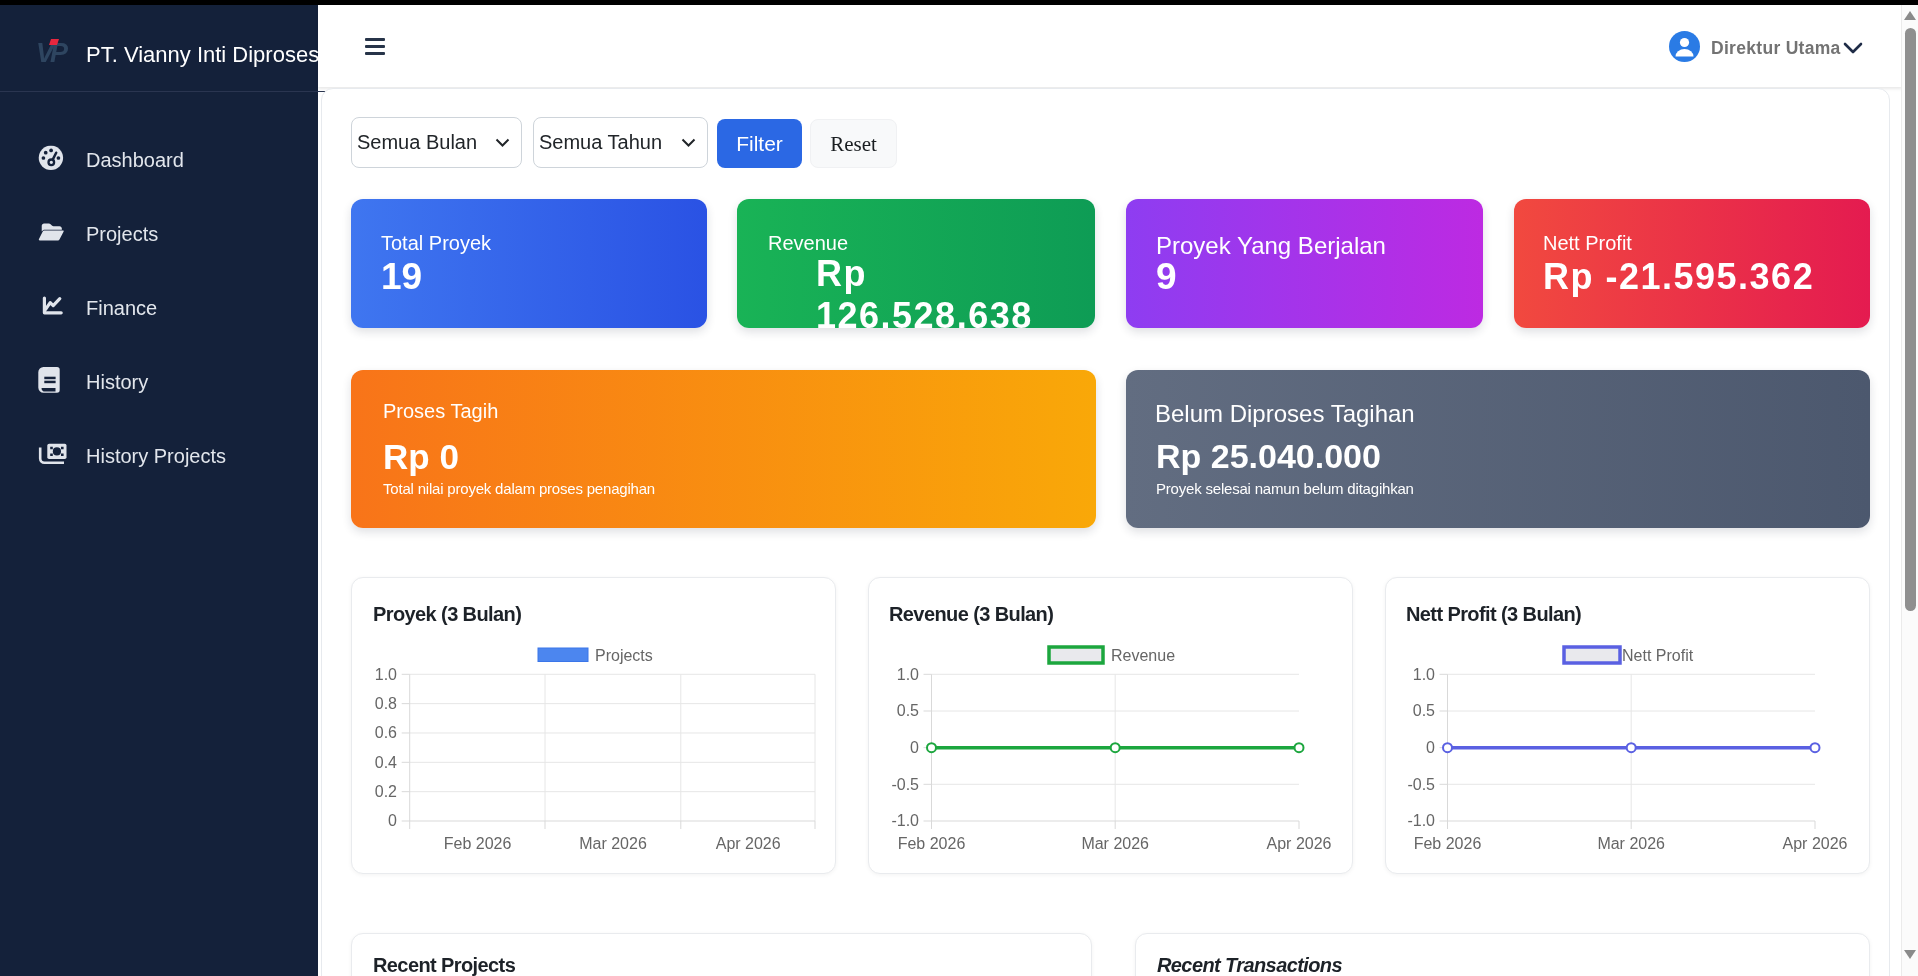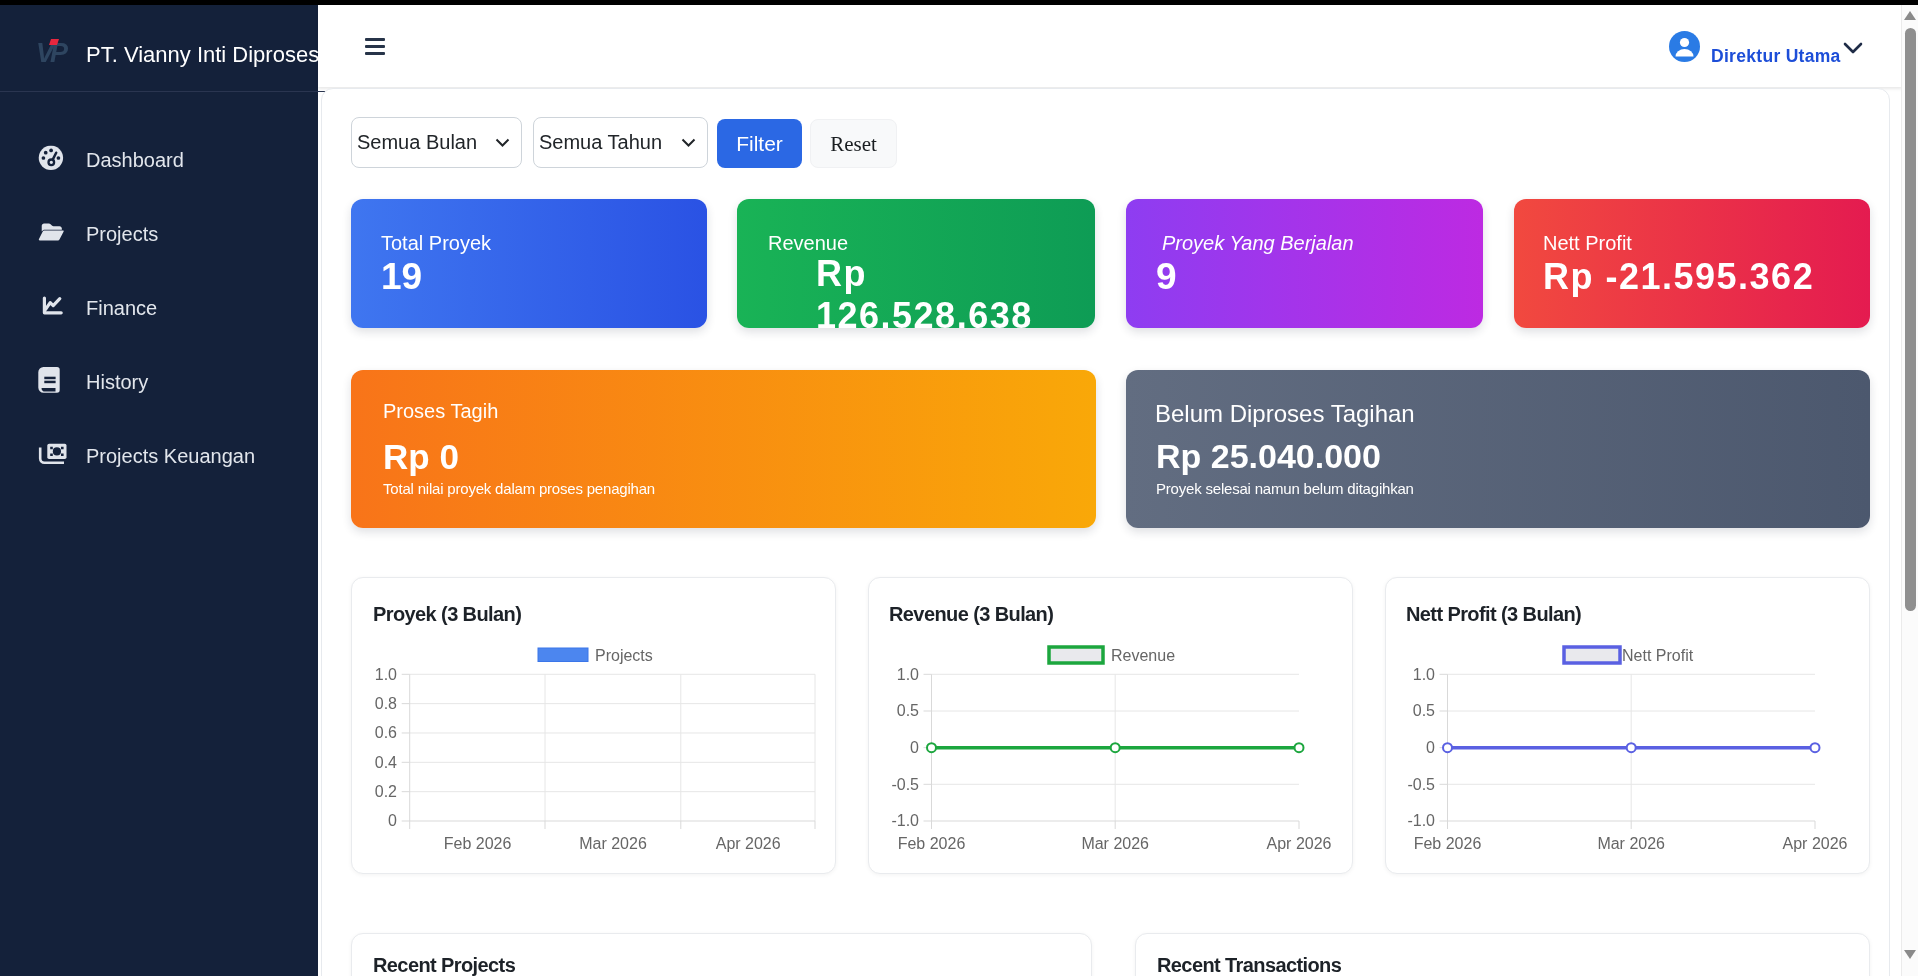--- a/index.html
+++ b/index.html
@@ -20,21 +20,21 @@
 .menu-item .mi-icon { position:absolute; left:38px; top:50%; transform:translateY(-50%); }
 .menu-item .mi-label { position:absolute; left:86px; top:50%; transform:translateY(-50%);
   font-size:20px; color:#e2e6ec; }
 
 
 .navbar { left:318px; top:5px; width:1584px; height:82px; background:#fff;
   box-shadow:0 2px 3px rgba(0,0,0,.09); }
 .hamb { position:absolute; left:365px; top:38px; }
 .hamb div { width:20px; height:2.6px; background:#273449; border-radius:1px; margin-bottom:4.4px; }
 .avatar { left:1669px; top:31px; width:31px; height:31px; border-radius:50%; background:#2a7be5; }
-.uname { left:1711px; top:46px; font-size:17.5px; font-weight:700; color:#1d4ed8; letter-spacing:0.3px; }
+.uname { left:1711px; top:38px; font-size:17.5px; font-weight:700; color:#737373; letter-spacing:0.3px; }
 
 
 .panel { left:321px; top:88px; width:1569px; height:900px; background:#fff;
   border:1px solid #e7eaee; border-radius:12px; }
 
 
 .sel { background:#fff; border:1px solid #ced4da; border-radius:8px; height:51px;
   font-size:20px; color:#212529; line-height:49px; padding-left:5px; }
 .btn { height:49px; border-radius:8px; font-size:21px; text-align:center; line-height:49px; }
 
@@ -94,21 +94,21 @@
       </svg></span>
       <span class="mi-label">History</span>
     </div>
     <div class="menu-item" style="top:426px">
       <span class="mi-icon"><svg width="29" height="22" viewBox="0 0 29 22">
         <path d="M2.2 4.5 V15.5 A4.2 4.2 0 0 0 6.4 19.7 H26" fill="none" stroke="#e0e4eb" stroke-width="2.6"></path>
         <rect x="9.3" y="0.8" width="19.2" height="15.2" rx="1.8" fill="#e0e4eb"></rect>
         <circle cx="18.9" cy="8.4" r="4.1" fill="#14213a"></circle>
         <path d="M12.2 3.7 h2.6 v2.6 h-2.6 z M23 3.7 h2.6 v2.6 h-2.6 z M12.2 10.5 h2.6 v2.6 h-2.6 z M23 10.5 h2.6 v2.6 h-2.6 z" fill="#14213a"></path>
       </svg></span>
-      <span class="mi-label">Projects Keuangan</span>
+      <span class="mi-label">History Projects</span>
     </div>
   </div>
 
   <div class="abs navbar"></div>
   <div class="hamb">
       <div></div>
       <div></div>
       <div></div>
     </div>
   <div class="abs avatar">
@@ -137,21 +137,21 @@
 
   <div class="abs scard" style="left:351px;top:199px;width:356px;height:129px;background:linear-gradient(to right,#3f76f0,#2a52e4);">
     <div style="position:absolute;left:30px;top:33px;font-size:20px;">Total Proyek</div>
     <div style="position:absolute;left:30px;top:57px;font-size:37px;font-weight:700;text-align:center;">19</div>
   </div>
   <div class="abs scard" style="left:737px;top:199px;width:358px;height:129px;background:linear-gradient(to right,#19b356,#0e9c55);">
     <div style="position:absolute;left:31px;top:33px;font-size:20px;">Revenue</div>
     <div style="position:absolute;left:31px;top:54px;font-size:36px;font-weight:700;letter-spacing:1.5px;margin-left:48px;">Rp 126.528.638</div>
   </div>
   <div class="abs scard" style="left:1126px;top:199px;width:357px;height:129px;background:linear-gradient(to right,#8e3df1,#bd2ae2);">
-    <div style="position:absolute;left:36px;top:33px;font-size:20px;font-style:italic;">Proyek Yang Berjalan</div>
+    <div style="position:absolute;left:30px;top:33px;font-size:24px;">Proyek Yang Berjalan</div>
     <div style="position:absolute;left:30px;top:57px;font-size:37px;font-weight:700;">9</div>
   </div>
   <div class="abs scard" style="left:1514px;top:199px;width:356px;height:129px;background:linear-gradient(to right,#f1493f,#e41b50);">
     <div style="position:absolute;left:29px;top:33px;font-size:20px;">Nett Profit</div>
     <div style="position:absolute;left:29px;top:57px;font-size:36px;font-weight:700;letter-spacing:1.5px;">Rp -21.595.362</div>
   </div>
 
   <div class="abs scard" style="left:351px;top:370px;width:745px;height:158px;background:linear-gradient(to right,#f87419,#f9a808);">
     <div style="position:absolute;left:32px;top:30px;font-size:20px;">Proses Tagih</div>
     <div style="position:absolute;left:32px;top:67px;font-size:35px;font-weight:700;">Rp 0</div>
@@ -287,21 +287,21 @@
     <g font-size="16" fill="#666" text-anchor="middle">
       <text x="62.5" y="272">Feb 2026</text>
       <text x="246.2" y="272">Mar 2026</text>
       <text x="430" y="272">Apr 2026</text>
     </g>
   </svg>
 
   <div class="abs ccard" style="left:351px;top:933px;width:741px;height:60px;"></div>
   <div class="abs ctitle" style="left:373px;top:954px;">Recent Projects</div>
   <div class="abs ccard" style="left:1135px;top:933px;width:735px;height:60px;"></div>
-  <div class="abs ctitle" style="left:1157px;top:954px;">Recent Transactions</div>
+  <div class="abs ctitle" style="left:1157px;top:954px;font-style:italic;">Recent Transactions</div>
 
   <div class="abs" style="left:1901px;top:5px;width:17px;height:971px;background:#fbfbfb;border-left:1px solid #ebebeb;"></div>
   <svg class="abs" style="left:1904px;top:11px" width="12" height="11" viewBox="0 0 12 11">
       <path d="M6 0 L12 9 L0 9 Z" fill="#8a8a8a"></path>
     </svg>
   <div class="abs" style="left:1904.5px;top:28px;width:11px;height:583px;background:#8f8f8f;border-radius:5.5px;"></div>
   <svg class="abs" style="left:1904px;top:948px" width="12" height="11" viewBox="0 0 12 11">
       <path d="M0 2 L12 2 L6 11 Z" fill="#8a8a8a"></path>
     </svg>
 </div>

